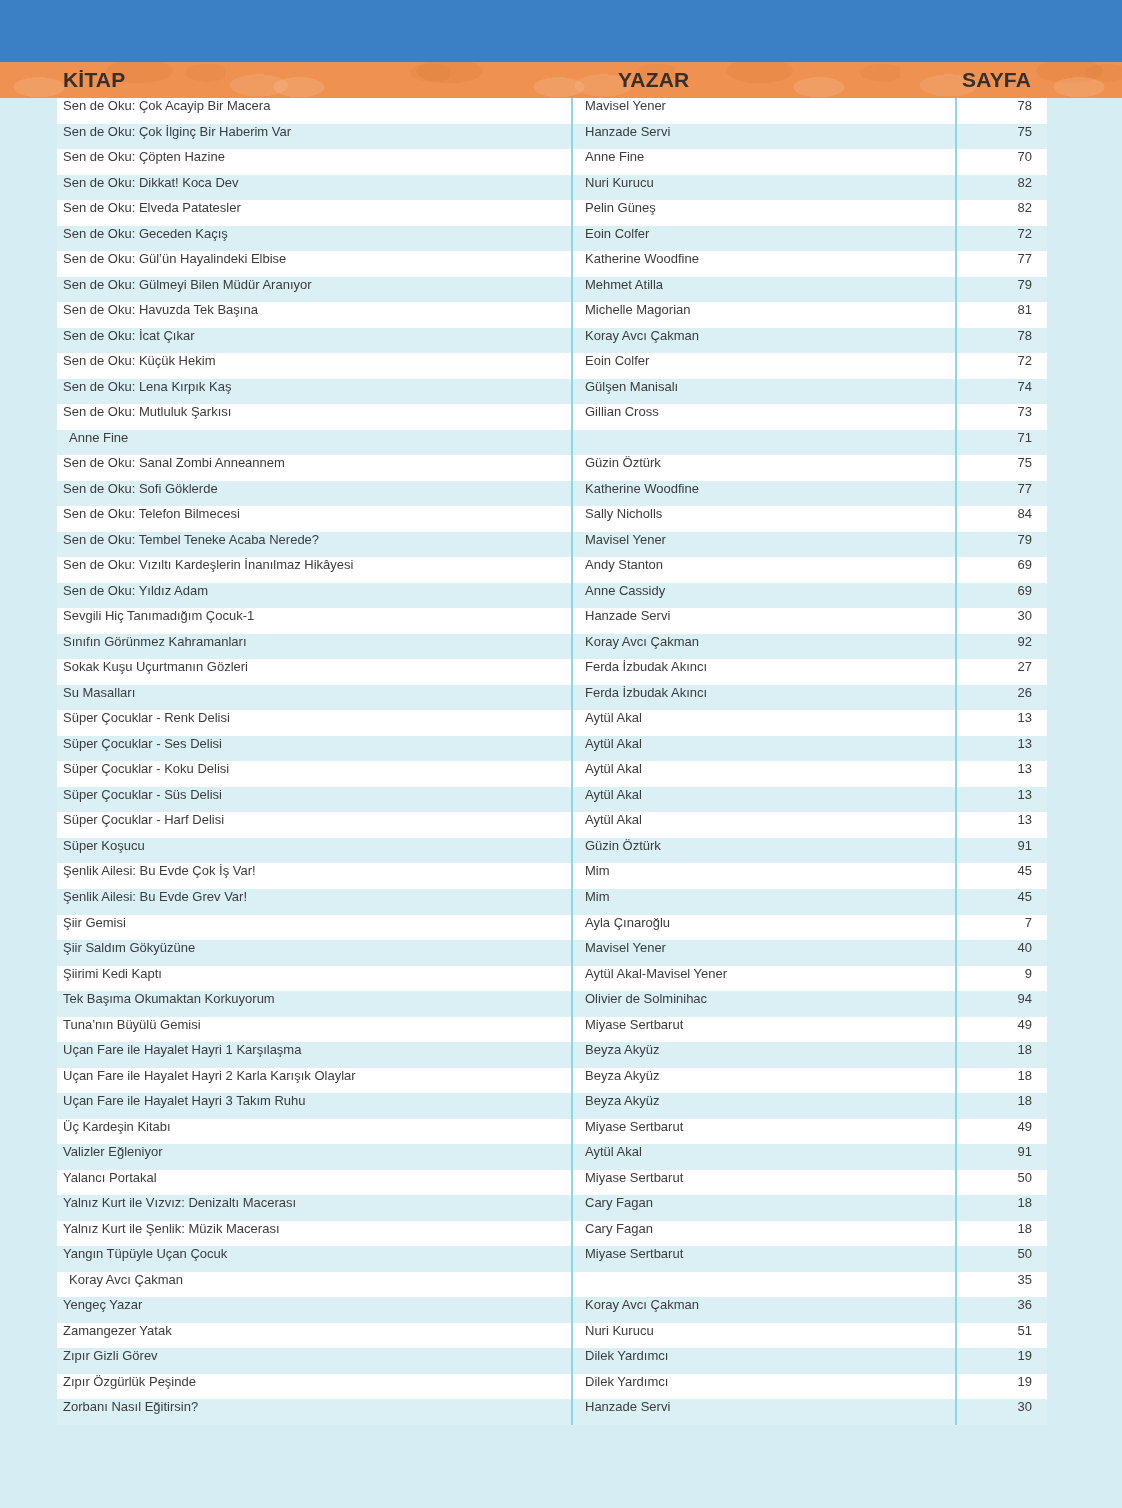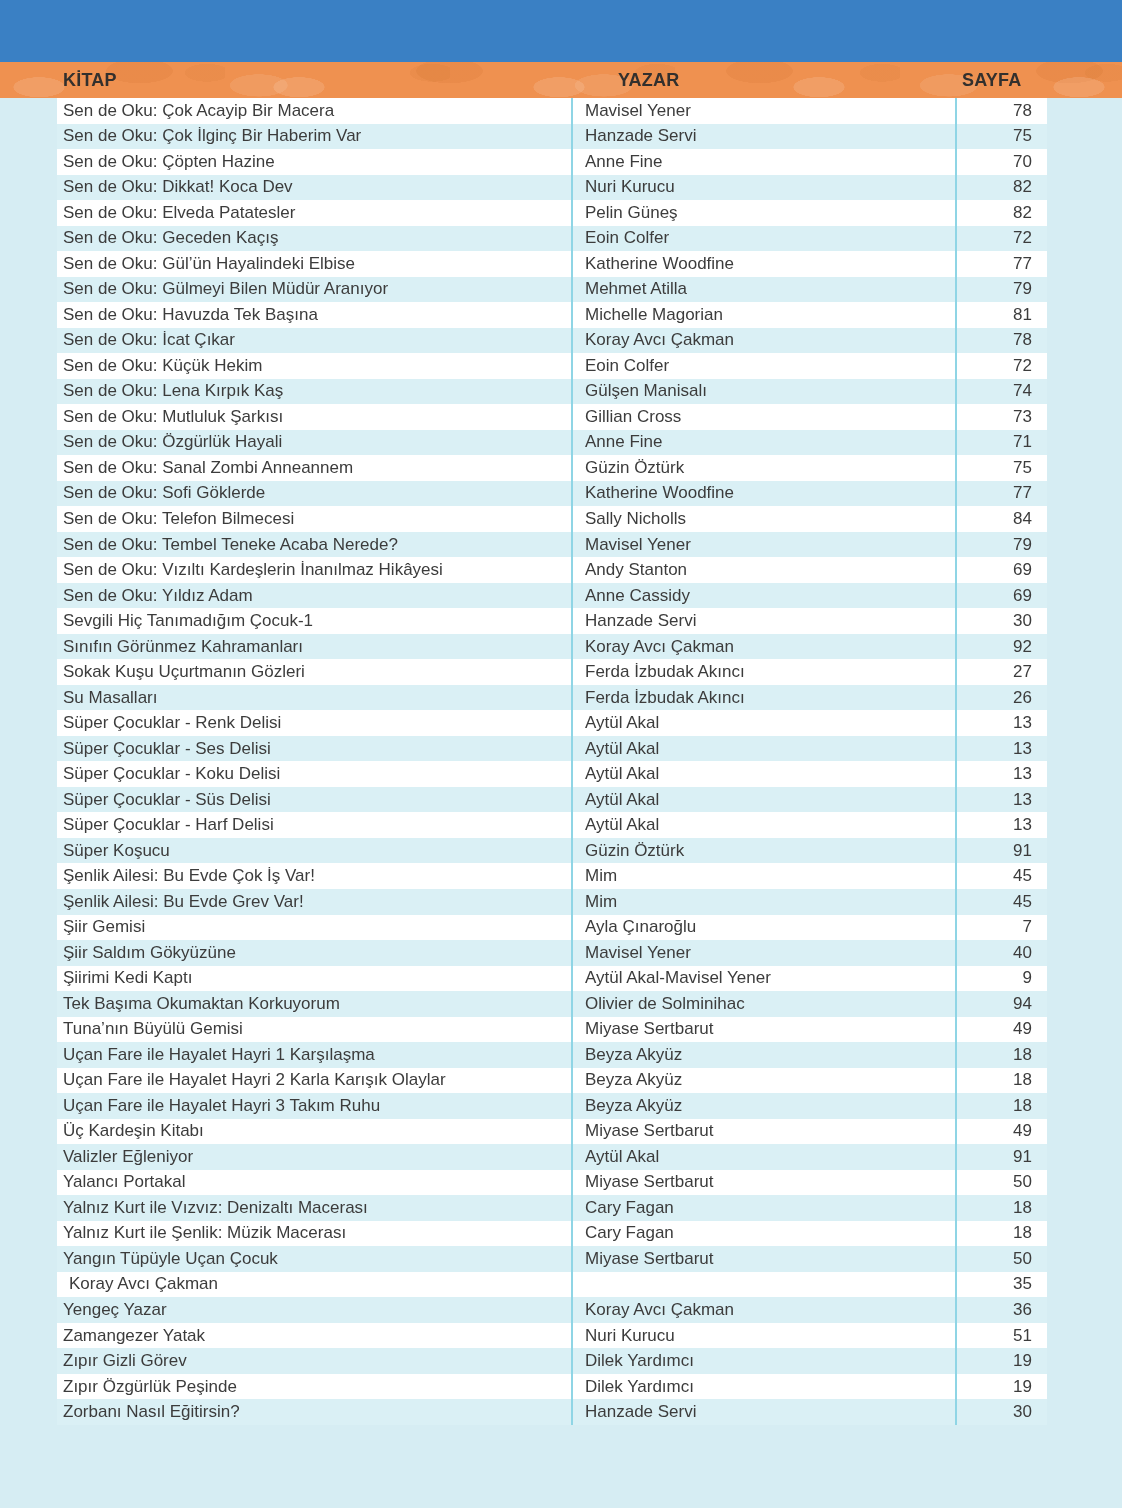--- a/index.html
+++ b/index.html
@@ -22,33 +22,33 @@
     background-image:
       radial-gradient(ellipse 46px 18px at 15% 70%, rgba(255,255,255,0.12) 0 55%, transparent 56%),
       radial-gradient(ellipse 60px 22px at 45% 25%, rgba(183,88,20,0.10) 0 55%, transparent 56%),
       radial-gradient(ellipse 52px 20px at 75% 65%, rgba(255,255,255,0.09) 0 55%, transparent 56%),
       radial-gradient(ellipse 40px 16px at 92% 30%, rgba(183,88,20,0.08) 0 55%, transparent 56%);
     background-size:260px 36px,310px 36px,345px 36px,225px 36px;
     background-repeat:repeat;
   }
   .colheader .hlabel{
     position:absolute;top:0;height:24px;line-height:36px;
-    font-size:18px;font-weight:bold;color:#33302D;letter-spacing:.2px;
+    font-size:21px;font-weight:bold;color:#33302D;letter-spacing:.2px;
   }
   .hlabel.kitap{left:63px;}
   .hlabel.yazar{left:583px;margin-left:35px;}
   .hlabel.sayfa{left:962px;}
   .tbl{
     position:absolute;left:57px;top:98px;
     width:990px;
   }
   .row{
-    display:flex;align-items:center;
+    display:flex;
     height:25.52px;
-    font-size:17px;color:#3C3C3C;
+    font-size:13px;color:#3C3C3C;
   }
   .row:nth-child(odd){background:#FFFFFF;}
   .row:nth-child(even){background:#DAF0F5;}
   .cell-title{
     flex:0 0 510px;padding-left:6px;
     white-space:nowrap;overflow:hidden;
   }
   .cell-author{
     flex:0 0 364px;padding-left:12px;
     white-space:nowrap;overflow:hidden;
@@ -137,21 +137,20 @@
     <span class="cell-title">Sen de Oku: Lena Kırpık Kaş</span>
     <span class="cell-author">Gülşen Manisalı</span>
     <span class="cell-page">74</span>
   </div>
         <div class="row">
     <span class="cell-title">Sen de Oku: Mutluluk Şarkısı</span>
     <span class="cell-author">Gillian Cross</span>
     <span class="cell-page">73</span>
   </div>
         <div class="row">
-    <span class="cell-title">Sen de Oku: Özgürlük Hayali</span>
     <span class="cell-author">Anne Fine</span>
     <span class="cell-page">71</span>
   </div>
         <div class="row">
     <span class="cell-title">Sen de Oku: Sanal Zombi Anneannem</span>
     <span class="cell-author">Güzin Öztürk</span>
     <span class="cell-page">75</span>
   </div>
         <div class="row">
     <span class="cell-title">Sen de Oku: Sofi Göklerde</span>

